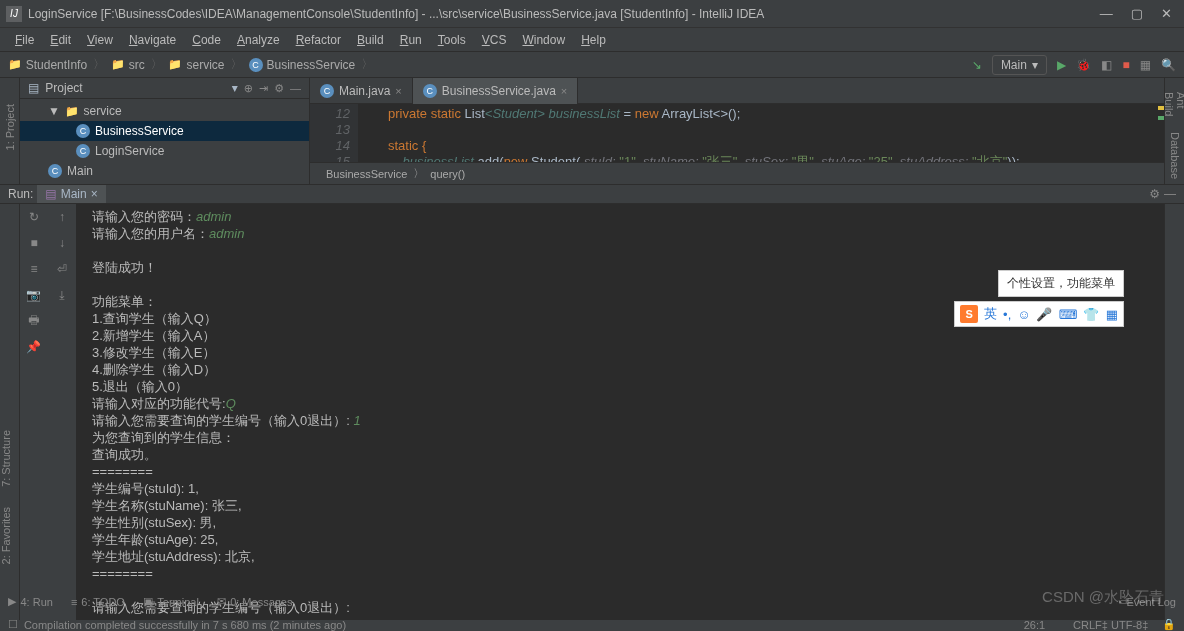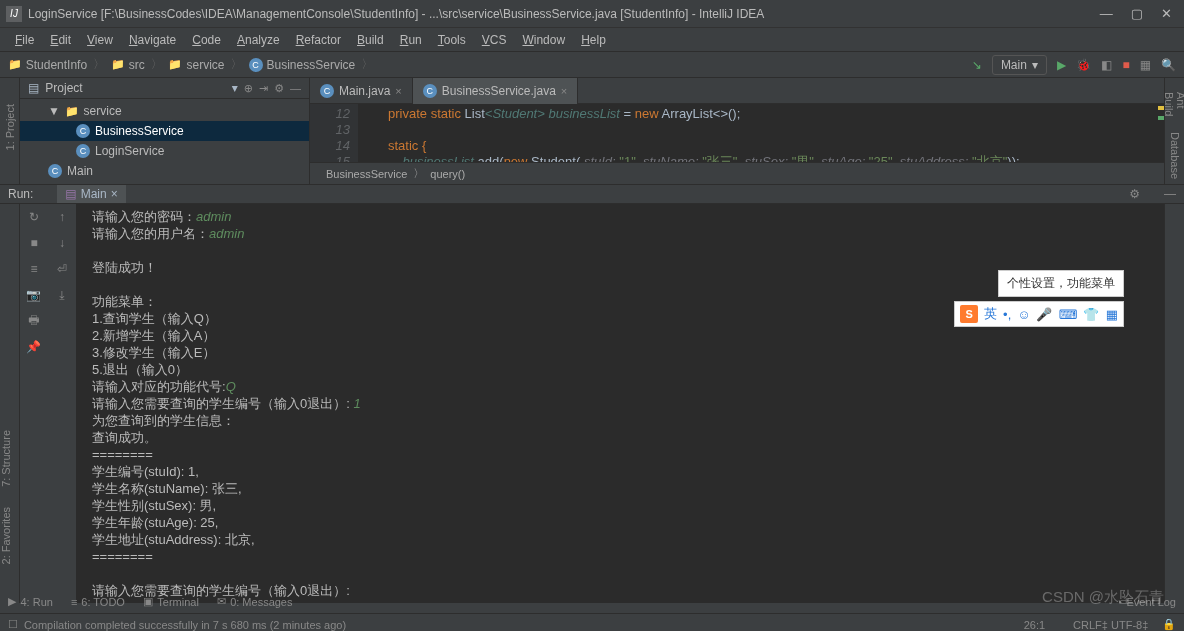--- a/index.html
+++ b/index.html
@@ -65,21 +65,21 @@
 .breadcrumb2 { height:22px; background:#3c3f41; padding:0 16px; display:flex; align-items:center; gap:6px; color:#aaa; border-top:1px solid #2d2d2d; font-size:11px; }
 
 
 .rightrail { width:20px; background:#3c3f41; border-left:1px solid #2d2d2d; display:flex; flex-direction:column; align-items:center; padding-top:6px; }
 .rightrail .vtab { writing-mode:vertical-rl; color:#888; font-size:11px; padding:8px 0; }
 .stripe { width:6px; background:#2b2b2b; position:relative; }
 .stripe .mark { position:absolute; left:0; width:6px; height:4px; }
 
 
 .runpanel { height:405px; display:flex; flex-direction:column; border-top:1px solid #2d2d2d; }
-.run-hdr { height:24px; background:#3c3f41; display:flex; align-items:center; padding:0 8px; gap:24px; border-bottom:1px solid #2d2d2d; }
+.run-hdr { height:24px; background:#3c3f41; display:flex; align-items:center; padding:0 8px; gap:4px; border-bottom:1px solid #2d2d2d; }
 .run-hdr .run-title { color:#bbb; }
 .run-tab { background:#4e5254; padding:2px 8px; display:flex; align-items:center; gap:4px; }
 .run-body { flex:1; display:flex; }
 .run-tools { width:56px; background:#3c3f41; display:flex; }
 .run-tools-col { width:28px; display:flex; flex-direction:column; align-items:center; padding-top:4px; gap:8px; }
 .tool-icon { width:18px; height:18px; display:flex; align-items:center; justify-content:center; color:#888; font-size:12px; }
 .console { flex:1; background:#2b2b2b; padding:4px 16px; font-family:"Consolas","Microsoft YaHei",monospace; font-size:13px; line-height:17px; color:#bbb; overflow:auto; }
 .console .inp { color:#5e8c5e; font-style:italic; }
 
 
@@ -268,20 +268,21 @@
     <div class="console" id="console">
         <div><span>请输入您的密码：</span><span class="inp">admin</span></div>
         <div><span>请输入您的用户名：</span><span class="inp">admin</span></div>
         <div>&nbsp;</div>
         <div><span>登陆成功！</span></div>
         <div>&nbsp;</div>
         <div><span>功能菜单：</span></div>
         <div><span>1.查询学生（输入Q）</span></div>
         <div><span>2.新增学生（输入A）</span></div>
         <div><span>3.修改学生（输入E）</span></div>
+        <div><span>4.删除学生（输入D）</span></div>
         <div><span>5.退出（输入0）</span></div>
         <div><span>请输入对应的功能代号:</span><span class="inp">Q</span></div>
         <div><span>请输入您需要查询的学生编号（输入0退出）: </span><span class="inp">1</span></div>
         <div><span>为您查询到的学生信息：</span></div>
         <div><span>查询成功。</span></div>
         <div><span>========</span></div>
         <div><span>学生编号(stuId): 1,</span></div>
         <div><span>学生名称(stuName): 张三,</span></div>
         <div><span>学生性别(stuSex): 男,</span></div>
         <div><span>学生年龄(stuAge): 25,</span></div>

